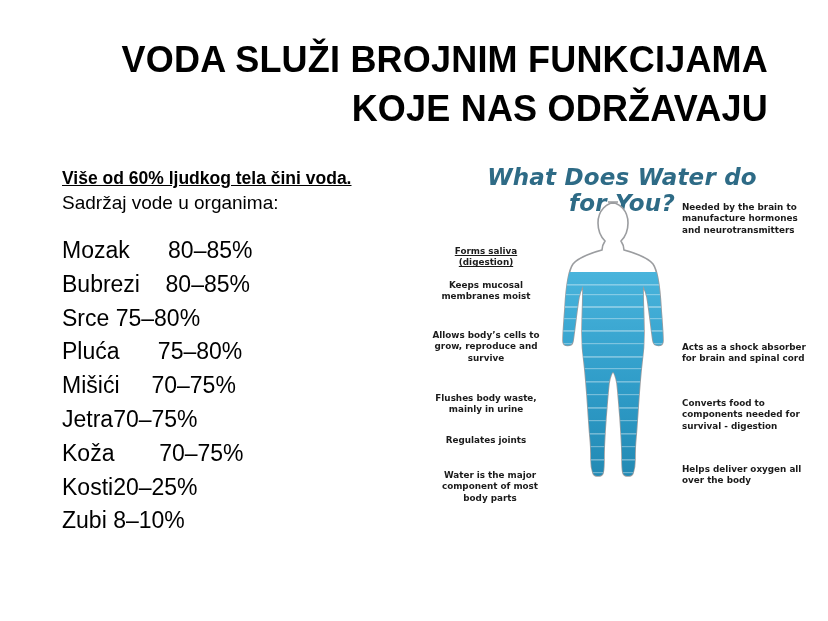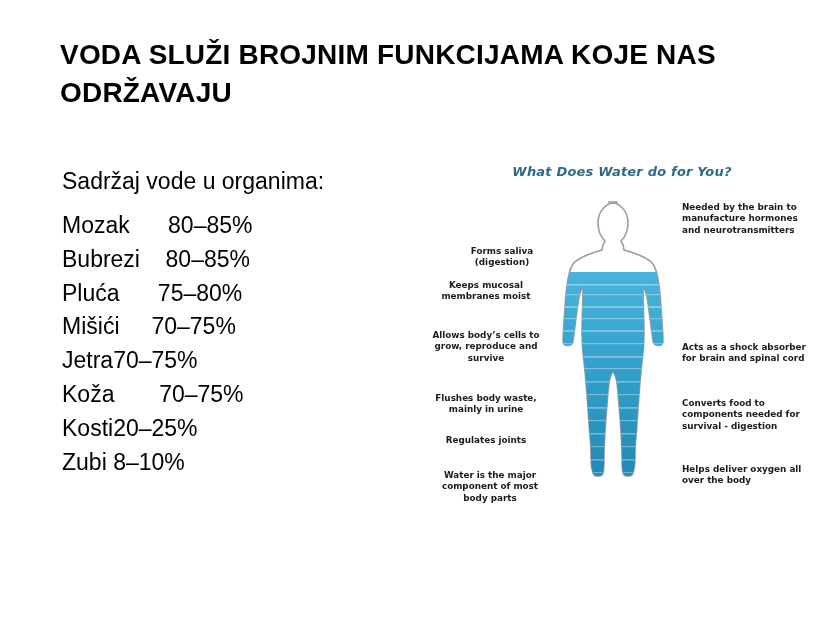--- a/index.html
+++ b/index.html
@@ -19,64 +19,64 @@
     position: relative;
     width: 828px;
     height: 621px;
     background: #ffffff;
   }
   .slide-title {
     position: absolute;
     top: 36px;
     left: 60px;
     width: 708px;
-    text-align: left;
-    font-size: 28px;
+    text-align: right;
+    font-size: 36px;
     font-weight: bold;
     line-height: 1.35;
     letter-spacing: 0.2px;
     color: #000000;
   }
   .left-col {
     position: absolute;
     top: 168px;
     left: 62px;
     width: 360px;
   }
   .left-heading {
     font-size: 17.5px;
     font-weight: bold;
     text-decoration: underline;
     margin-bottom: 3px;
     white-space: nowrap;
   }
   .left-sub {
-    font-size: 23px;
-    margin-bottom: 14px;
+    font-size: 19px;
+    margin-bottom: 20px;
   }
   .stat-row {
     font-size: 23px;
     line-height: 1.47;
     white-space: pre;
   }
   .illustration {
     position: absolute;
     top: 150px;
     left: 430px;
     width: 380px;
     height: 390px;
   }
   .illu-title {
     position: absolute;
     top: 14px;
     left: 42px;
     width: 300px;
     text-align: center;
     font-family: "DejaVu Sans", sans-serif;
-    font-size: 13px;
+    font-size: 23px;
     font-style: italic;
     font-weight: bold;
     color: #2e6b86;
     letter-spacing: 0.2px;
   }
   .figure-wrap {
     position: absolute;
     top: 48px;
     left: 118px;
     width: 140px;
@@ -88,42 +88,44 @@
     font-size: 8.8px;
     line-height: 1.3;
     color: #1b1b1b;
     font-weight: bold;
   }
   .callout.right { text-align: left; }
   .callout.center { text-align: center; }
 
   
   .c-brain      { top: 52px;  left: 252px; width: 128px; }
-  .c-saliva     { top: 96px;  left: 16px;   width: 112px; }
+  .c-saliva     { top: 96px;  left: 0px;   width: 112px; text-decoration: underline; }
   .c-mucosal    { top: 130px; left: 0px;   width: 112px; }
   .c-temp       { top: 134px; left: 252px; width: 128px; }
   .c-cells      { top: 180px; left: 0px;   width: 112px; }
   .c-shock      { top: 192px; left: 252px; width: 128px; }
   .c-flush      { top: 243px; left: 0px;   width: 112px; }
   .c-converts   { top: 248px; left: 252px; width: 128px; }
   .c-lubricate  { top: 285px; left: 0px;   width: 112px; }
   .c-oxygen     { top: 314px; left: 252px; width: 128px; }
   .c-major      { top: 320px; left: 0px;   width: 120px; }
 </style>
 </head>
 <body>
 
 <div class="slide">
 
   <div class="slide-title">VODA SLUŽI BROJNIM FUNKCIJAMA KOJE NAS ODRŽAVAJU</div>
 
   <div class="left-col">
+    <div class="left-heading">Više od 60% ljudkog tela čini voda.</div>
     <div class="left-sub">Sadržaj vode u organima:</div>
     <div class="stat-row">Mozak      80–85%</div>
     <div class="stat-row">Bubrezi    80–85%</div>
+    <div class="stat-row">Srce 75–80%</div>
     <div class="stat-row">Pluća      75–80%</div>
     <div class="stat-row">Mišići     70–75%</div>
     <div class="stat-row">Jetra70–75%</div>
     <div class="stat-row">Koža       70–75%</div>
     <div class="stat-row">Kosti20–25%</div>
     <div class="stat-row">Zubi 8–10%</div>
   </div>
 
   <div class="illustration">
 

